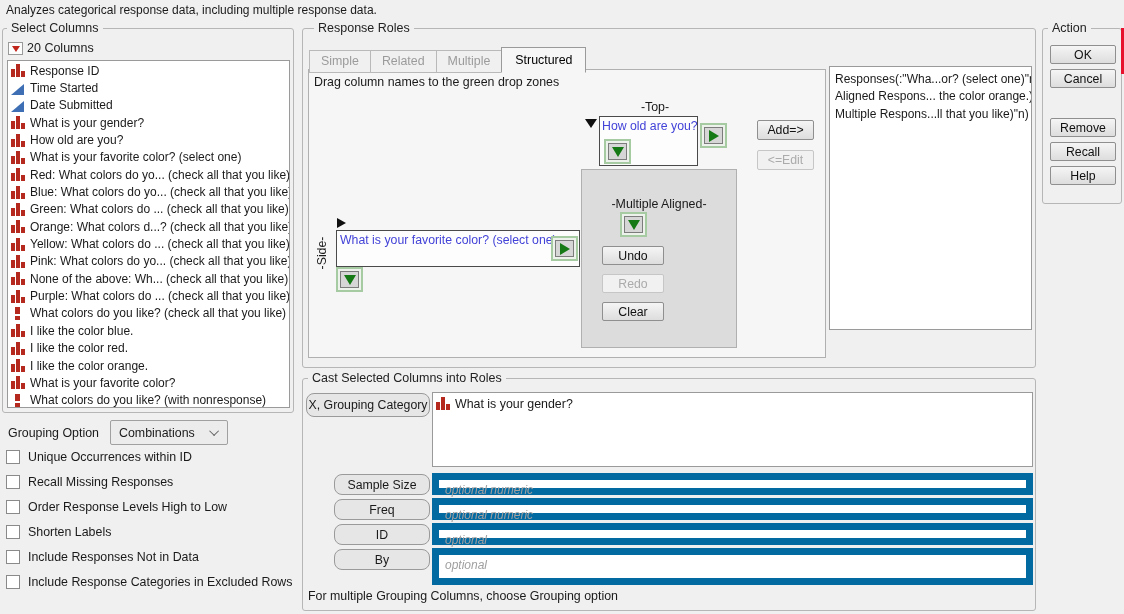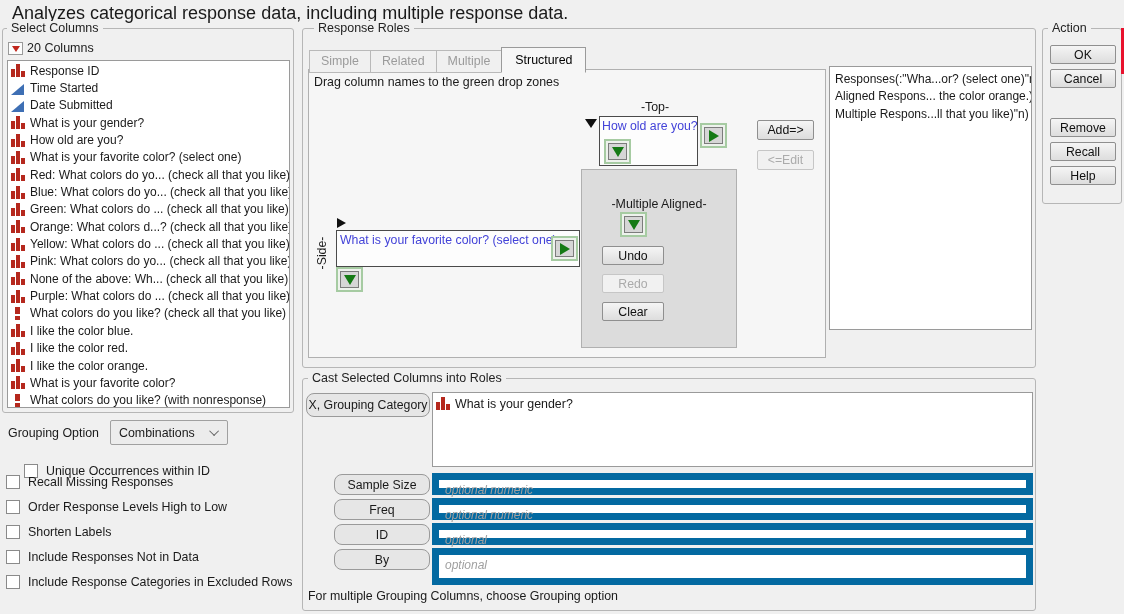--- a/index.html
+++ b/index.html
@@ -1,20 +1,20 @@
 <!DOCTYPE html>
 <html><head>
 <meta charset="utf-8">
 <style>
   * { margin:0; padding:0; box-sizing:border-box; }
   body { font-family:"Liberation Sans", sans-serif; background:#f0f0f0; }
   #app { position:relative; width:1124px; height:614px; background:#f0f0f0; overflow:hidden;
          font-size:12.4px; color:#1a1a1a; }
 
-  .desc { position:absolute; left:12px; top:3px; font-size:18px; }
+  .desc { position:absolute; left:6px; top:3px; font-size:12px; }
 
   .groupbox { position:absolute; border:1px solid #b6b6b6; border-radius:3px; }
   .gb-label { position:absolute; background:#f0f0f0; padding:0 4px; font-size:12.5px; color:#222; z-index:2; }
 
   .listbox { position:absolute; background:#fff; border:1px solid #9a9a9a; overflow:hidden; }
   .col-item { display:flex; align-items:center; gap:5px; height:17.35px; padding-left:3px;
               white-space:nowrap; font-size:12px; }
   .icon { width:14px; height:13px; display:inline-block; flex:0 0 14px; }
   .icon[data-icon="nominal"] { background:
       linear-gradient(#b5281d,#b5281d) 0 100%/4px 8px no-repeat,
@@ -181,21 +181,21 @@
         <span>What colors do you like? (with nonresponse)</span>
       </div>
   </div>
 
   <div style="position:absolute; left:8px; top:426px;">Grouping Option</div>
   <div class="dropdown" style="left:110px; top:420px; width:118px; height:25px;">
     <span>Combinations</span>
     <span class="chev"></span>
   </div>
 
-  <div class="cbrow" style="left:24px; top:450px;margin-top:14px;">
+  <div class="cbrow" style="left:6px; top:450px;">
     <span class="cb"></span>
     <span>Unique Occurrences within ID</span>
   </div>
   <div class="cbrow" style="left:6px; top:475px;">
     <span class="cb"></span>
     <span>Recall Missing Responses</span>
   </div>
   <div class="cbrow" style="left:6px; top:500px;">
     <span class="cb"></span>
     <span>Order Response Levels High to Low</span>

